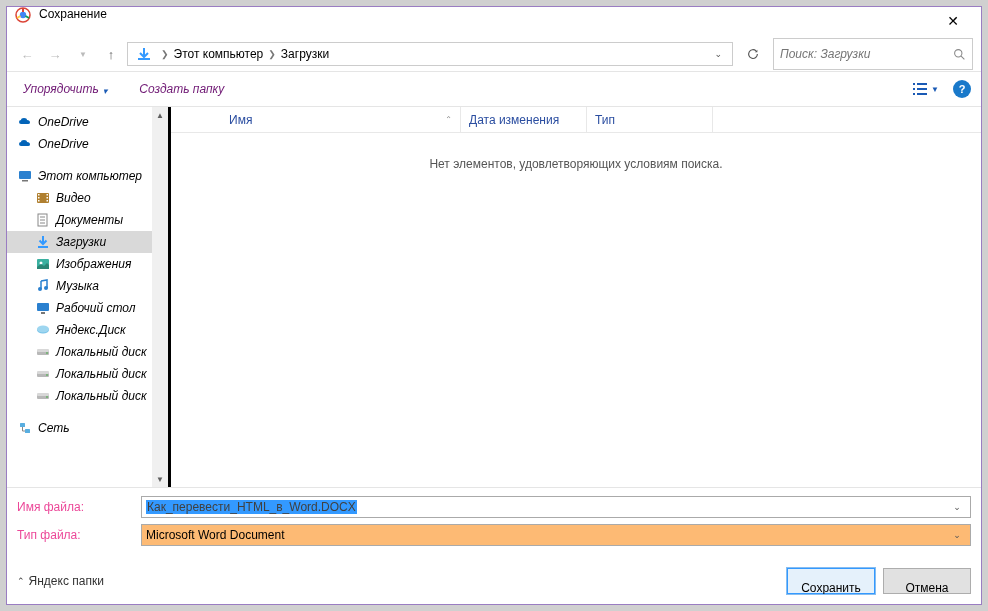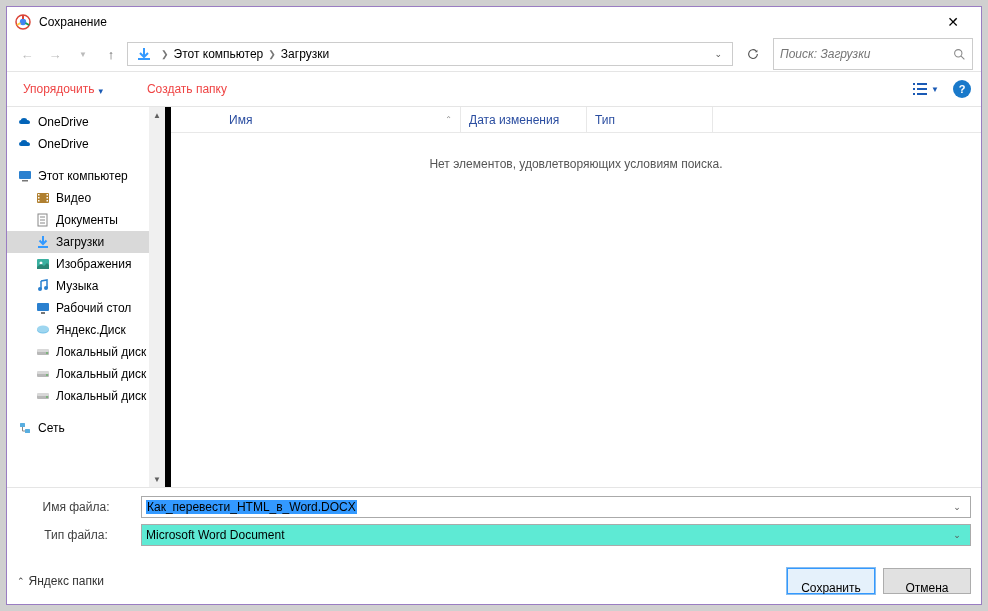--- a/index.html
+++ b/index.html
@@ -1,67 +1,67 @@
 <!DOCTYPE html>
 <html><head>
 <meta charset="utf-8">
 <style>
   * { box-sizing: border-box; margin: 0; padding: 0; font-family: "Segoe UI", Tahoma, sans-serif; font-size: 12px; }
   body { background: #d0d0d0; width: 988px; height: 611px; padding: 6px; }
   .window { background: #fff; border: 1px solid #9a7dc2; width: 100%; height: 100%; display: flex; flex-direction: column; }
-  .titlebar { display: flex; align-items: center; height: 30px; padding: 0 8px; }
+  .titlebar { display: flex; height: 30px; padding: 0 8px; }
   .title-icon { width: 16px; height: 16px; margin-right: 8px; }
   .title-text { flex: 1; }
   .close-btn { width: 40px; height: 28px; display:flex; align-items:center; justify-content:center; cursor:pointer; }
   .close-x { font-size: 14px; font-weight: 300; }
   .navbar { display:flex; align-items:center; height: 34px; padding: 4px 8px; gap: 4px; }
   .nav-btn { width: 24px; height: 24px; display:flex; align-items:center; justify-content:center; color:#bbb; }
   .nav-btn.active { color:#555; }
   .arrow { font-size: 13px; }
   .bc-icon { width:16px; height:16px; margin: 0 4px; }
   .breadcrumb { display:flex; align-items:center; flex:1; border:1px solid #ccc; height:24px; padding: 0 4px; background:#fff; }
   .bc-sep { color:#777; padding:0 5px; font-size:9px;}
   .bc-dd { color:#555; font-size:9px; margin-left:auto; padding:0 6px;}
   .refresh-btn { width:24px; height:24px; display:flex; align-items:center; justify-content:center; color:#555; margin:0 4px;}
   .search-box { width:200px; height:32px; border:1px solid #ccc; display:flex; align-items:center; padding:0 6px; color:#888;}
   .search-box input { border:none; outline:none; flex:1; color:#888; font-style: italic;}
   .sep-line { height:1px; background:#e5e5e5; margin:0;}
   .toolbar { display:flex; align-items:center; height:34px; padding:0 10px;}
-  .tool-link { color:#ef4444; padding:4px 6px; cursor:pointer; display:flex; align-items:flex-end; gap:4px;}
+  .tool-link { color:#701a75; padding:4px 6px; cursor:pointer; display:flex; align-items:flex-end; gap:4px;font-style:italic;}
   .tool-drop::after { content:"▾"; font-size:9px; color:#1a5ab5;}
   .tool-spacer { flex:1; }
   .view-btn { display:flex; align-items:center; gap:3px; color:#1a5ab5; padding:2px 6px; cursor:pointer;}
   .help-btn { width:18px; height:18px; border-radius:50%; background:#1979ca; color:#fff; display:flex; align-items:center; justify-content:center; font-weight:bold; font-size:11px; margin-left:8px; cursor:pointer;}
   .body { display:flex; flex:1; overflow:hidden;}
-  .sidebar { width:164px; background:#fff; border-right:6px solid #000000; display:flex; flex-direction:column; position:relative;}
+  .sidebar { width:164px; background:#fff; border-right:3px solid #000000; display:flex; flex-direction:column; position:relative;font-style:italic;}
   .sb-scroll { position:absolute; right:0; top:0; bottom:0; width:16px; background:#f0f0f0; display:flex; flex-direction:column; align-items:center; justify-content:space-between;}
   .sb-scroll-btn { width:15px; height:16px; display:flex; align-items:center; justify-content:center; color:#606060; font-size:8px; cursor:pointer;}
   .tree { padding:4px 0; overflow:hidden; width:148px;}
   .tree-item { display:flex; align-items:center; height:22px; padding-left:10px; cursor:pointer; white-space:nowrap; overflow:hidden;}
   .tree-item.indent { padding-left:28px;}
   .tree-item.selected { background:#d9d9d9;}
   .tree-icon { width:16px; height:16px; flex-shrink:0; margin-right:5px; display:inline-flex; align-items:center; justify-content:center;}
   .tree-spacer { height:10px;}
   .content { flex:1; display:flex; flex-direction:column; background:#fff;}
   .columns { display:flex; border-bottom:1px solid #e8e8e8; height:26px; align-items:center; padding-left:50px;}
   .col { color:#2a4da0; padding:0 8px; border-right:1px solid #e8e8e8; height:100%; display:flex; align-items:center; gap:4px; cursor:pointer;}
   .col-name { width:240px;}
   .col-date { width:126px;}
   .col-type { width:126px;}
   .col-size { width:100px;}
   .sort-ind { font-size:8px; color:#888;}
   .empty-msg { text-align:center; color:#555; padding:24px 0;}
   .bottom { border-top:1px solid #e5e5e5; padding:8px 10px 4px 10px; display:flex; flex-direction:column; gap:6px;}
   .field-row { display:flex; align-items:center; gap:6px;}
-  .field-label { width:118px; text-align:center; color:#404040;}
+  .field-label { width:118px; text-align:left; color:#ec4899;}
   .field-input { flex:1; height:22px; border:1px solid #aaa; background:#fff; padding:0 4px; display:flex; align-items:center; position:relative;}
   .field-input.selected-text { background:#fff;}
-  .sel-highlight { background:#3399ff; color:#000000; padding:0 1px;}
+  .sel-highlight { background:#3399ff; color:#404040; padding:0 1px;}
   .field-dd { width:18px; text-align:center; color:#555; font-size:9px; cursor:pointer;}
-  .field-select { flex:1; height:22px; border:1px solid #aaa; background:#5eead4; padding:0 4px; display:flex; align-items:center;}
+  .field-select { flex:1; height:22px; border:1px solid #aaa; background:#fdba74; padding:0 4px; display:flex; align-items:center;}
   .footer { display:flex; align-items:center; padding:18px 10px 10px 10px; gap:8px;}
   .hide-link { display:flex; align-items:center; gap:4px; color:#333; cursor:pointer;}
   .hide-caret { font-size:9px;}
   .ft-spacer { flex:1;}
   .btn { min-width:88px; height:24px; border:1px solid #adadad; background:#e1e1e1; cursor:pointer; padding:12px 12px;}
   .btn.primary { border:1px solid #3399ff; outline:1px solid #87bdf0; background:#e5f1fb;}
   svg { display:block; }
 </style>
 </head>
 <body>
@@ -126,21 +126,21 @@
       </span>
     </div>
   </div>
 
   <div class="sep-line"></div>
 
   <div class="toolbar">
     <div class="tool-link tool-drop">
         <span>Упорядочить</span>
       </div>
-    <div class="tool-link" style="margin-left:32px">Создать папку</div>
+    <div class="tool-link" style="margin-left:20px">Создать папку</div>
     <div class="tool-spacer"></div>
     <div class="view-btn">
       <svg width="16" height="14" viewBox="0 0 16 14">
           <rect x="1" y="1" width="2" height="2" fill="#1a5ab5"></rect>
           <rect x="5" y="1" width="10" height="2" fill="#1a5ab5"></rect>
           <rect x="1" y="6" width="2" height="2" fill="#1a5ab5"></rect>
           <rect x="5" y="6" width="10" height="2" fill="#1a5ab5"></rect>
           <rect x="1" y="11" width="2" height="2" fill="#1a5ab5"></rect>
           <rect x="5" y="11" width="10" height="2" fill="#1a5ab5"></rect>
         </svg>

